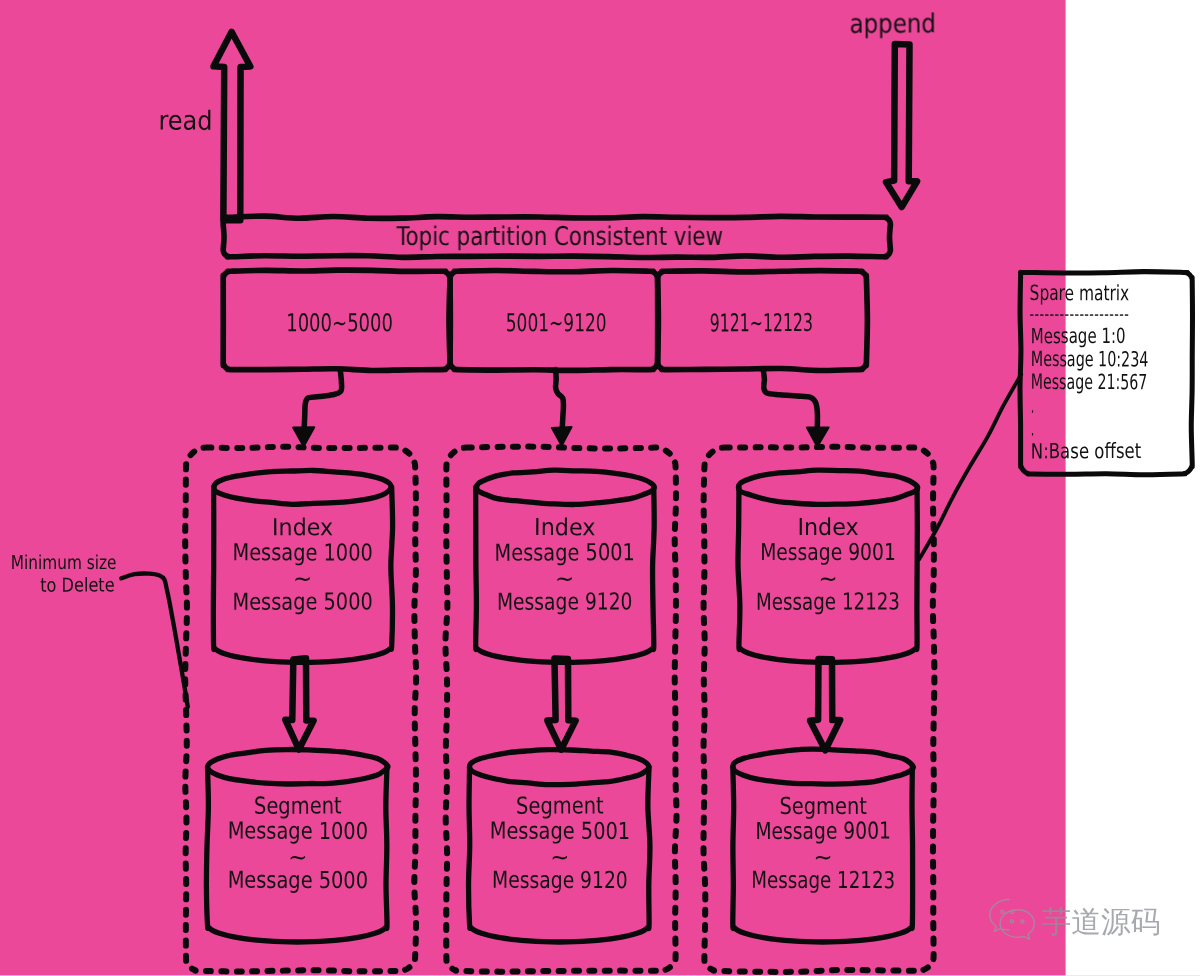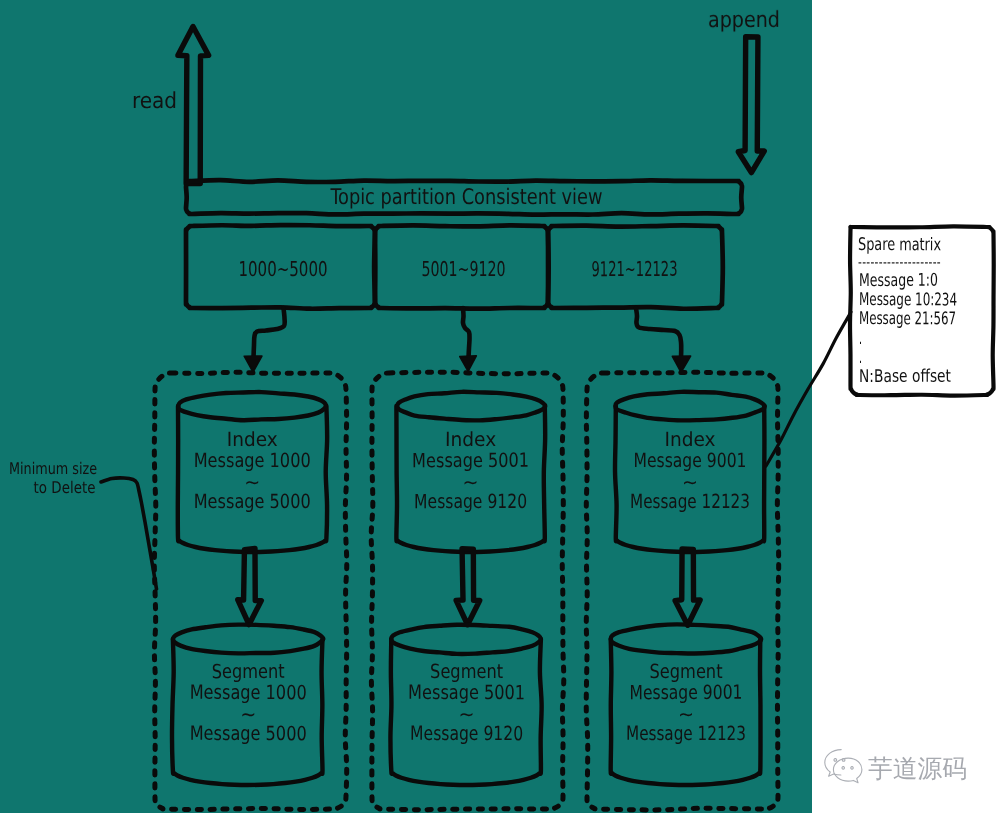--- a/index.html
+++ b/index.html
@@ -1,19 +1,19 @@
 <!DOCTYPE html>
 <html><head>
 <meta charset="utf-8">
 <title>Topic partition segment architecture</title>
 <style>
   html,body{margin:0;padding:0;background:#ffffff;}
   body{width:1000px;height:813px;overflow:hidden;
        font-family:"DejaVu Sans",sans-serif;-webkit-font-smoothing:antialiased;text-rendering:geometricPrecision;}
-  #stage{position:relative;width:812px;height:813px;background:#0f766e;}
+  #stage{position:relative;width:888px;height:813px;background:#ec4899;}
   #main{position:absolute;left:0;top:0;}
   .ink{fill:none;stroke:#0a0a0a;stroke-linecap:round;stroke-linejoin:round;}
   .solid{fill:#0a0a0a;stroke:#0a0a0a;stroke-width:1.6;stroke-linejoin:round;}
   .dash{stroke-dasharray:4.2 8.6;stroke-linecap:round;}
   text{fill:#111;font-family:"DejaVu Sans Condensed","DejaVu Sans",sans-serif;}
   .t-mid{text-anchor:middle;}
   .t-start{text-anchor:start;}
   .lbl{font-size:22px;}
   .bar-label{font-size:21.5px;}
   .range{font-size:20.5px;}

